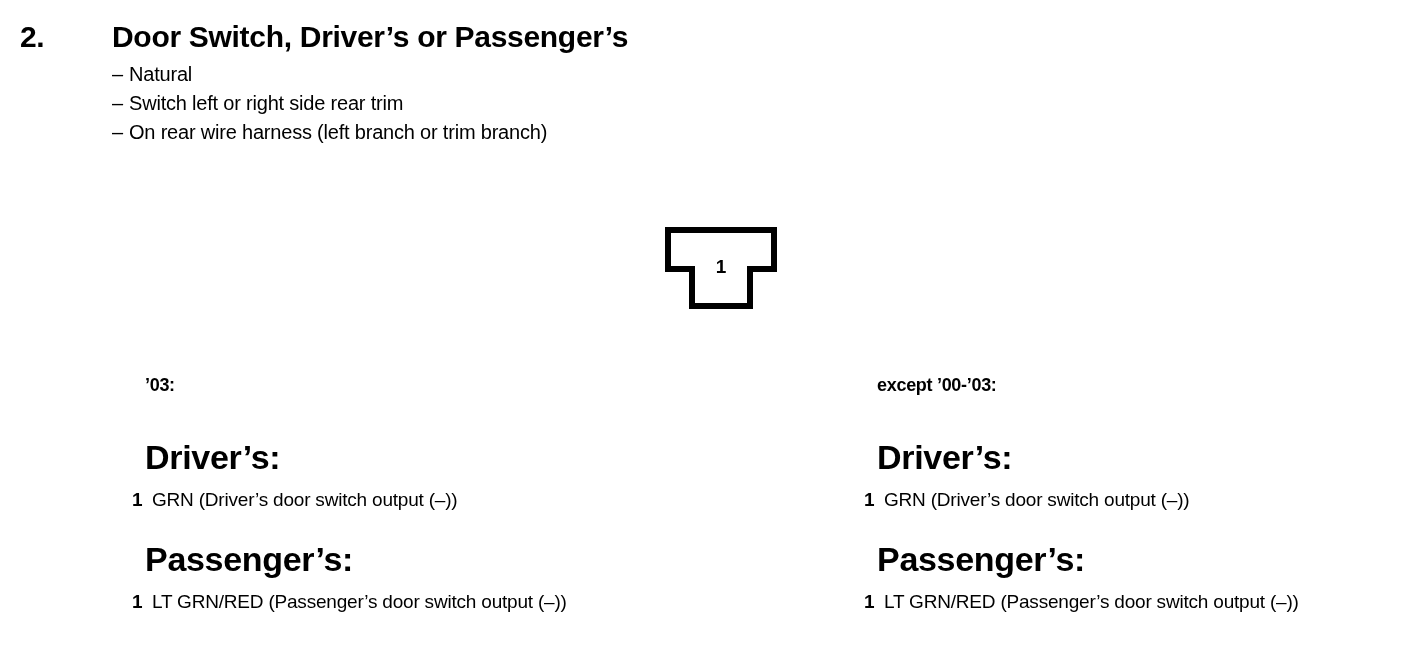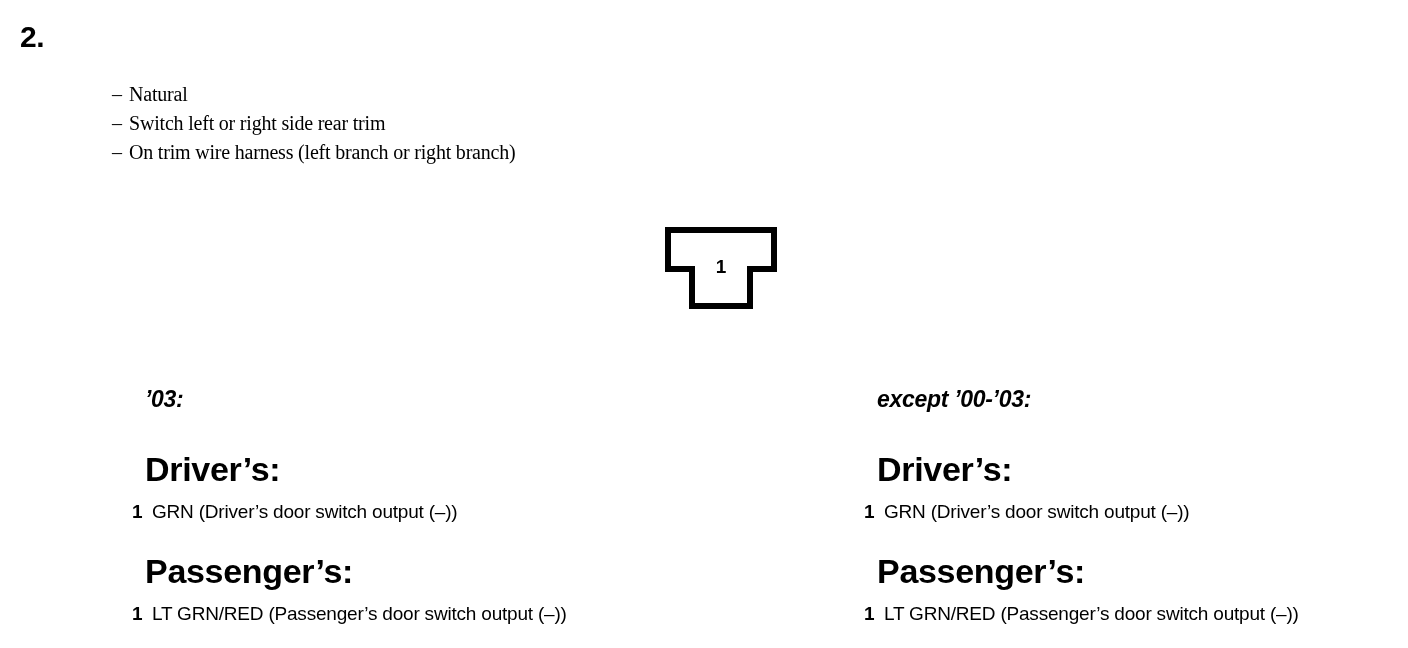--- a/index.html
+++ b/index.html
@@ -39,23 +39,22 @@
     font-weight: bold;
     letter-spacing: -0.3px;
     line-height: 1;
     white-space: nowrap;
   }
 
   
   .bullets {
     position: absolute;
     left: 112px;
-    top: 80px;
+    top: 60px;
     width: 700px;
-    font-family: Liberation Serif, serif;
   }
   .bullet-line {
     font-size: 20px;
     line-height: 29px;
     white-space: nowrap;
     letter-spacing: -0.2px;
   }
   .bullet-dash {
     display: inline-block;
     width: 17px;
@@ -89,29 +88,28 @@
   
   .column {
     position: absolute;
     top: 372px;
     width: 560px;
   }
   .column.left  { left: 145px; }
   .column.right { left: 877px; }
 
   .variant-heading {
-    font-size: 23px;
+    font-size: 18px;
     font-weight: bold;
     letter-spacing: -0.3px;
     line-height: 1;
     white-space: nowrap;
-    margin: 12px 0 0 0;
+    margin: 0 0 0 0;
     padding-top: 4px;
     height: 34px;
-    font-style: italic;
   }
   .side-group {
     margin-top: 30px;
   }
   .side-heading {
     font-size: 34px;
     font-weight: bold;
     letter-spacing: -0.3px;
     line-height: 1;
     white-space: nowrap;
@@ -135,30 +133,31 @@
   .pin-desc {
     font-weight: normal;
   }
 </style>
 </head>
 <body>
 
 <div id="page">
 
   <div class="item-number">2.</div>
+  <div class="item-title">Door Switch, Driver’s or Passenger’s</div>
 
   <div class="bullets">
     <div class="bullet-line">
       <span class="bullet-dash">–</span><span>Natural</span>
     </div>
     <div class="bullet-line">
       <span class="bullet-dash">–</span><span>Switch left or right side rear trim</span>
     </div>
     <div class="bullet-line">
-      <span class="bullet-dash">–</span><span>On trim wire harness (left branch or right branch)</span>
+      <span class="bullet-dash">–</span><span>On rear wire harness (left branch or trim branch)</span>
     </div>
   </div>
 
   <div class="connector">
     <svg viewBox="0 0 112 82" xmlns="http://www.w3.org/2000/svg">
       <path d="M 3 3 L 109 3 L 109 42 L 85 42 L 85 79 L 27 79 L 27 42 L 3 42 Z" fill="#ffffff" stroke="#000000" stroke-width="6" stroke-linejoin="miter"></path>
     </svg>
     <div class="connector-pin-label">1</div>
   </div>
 

